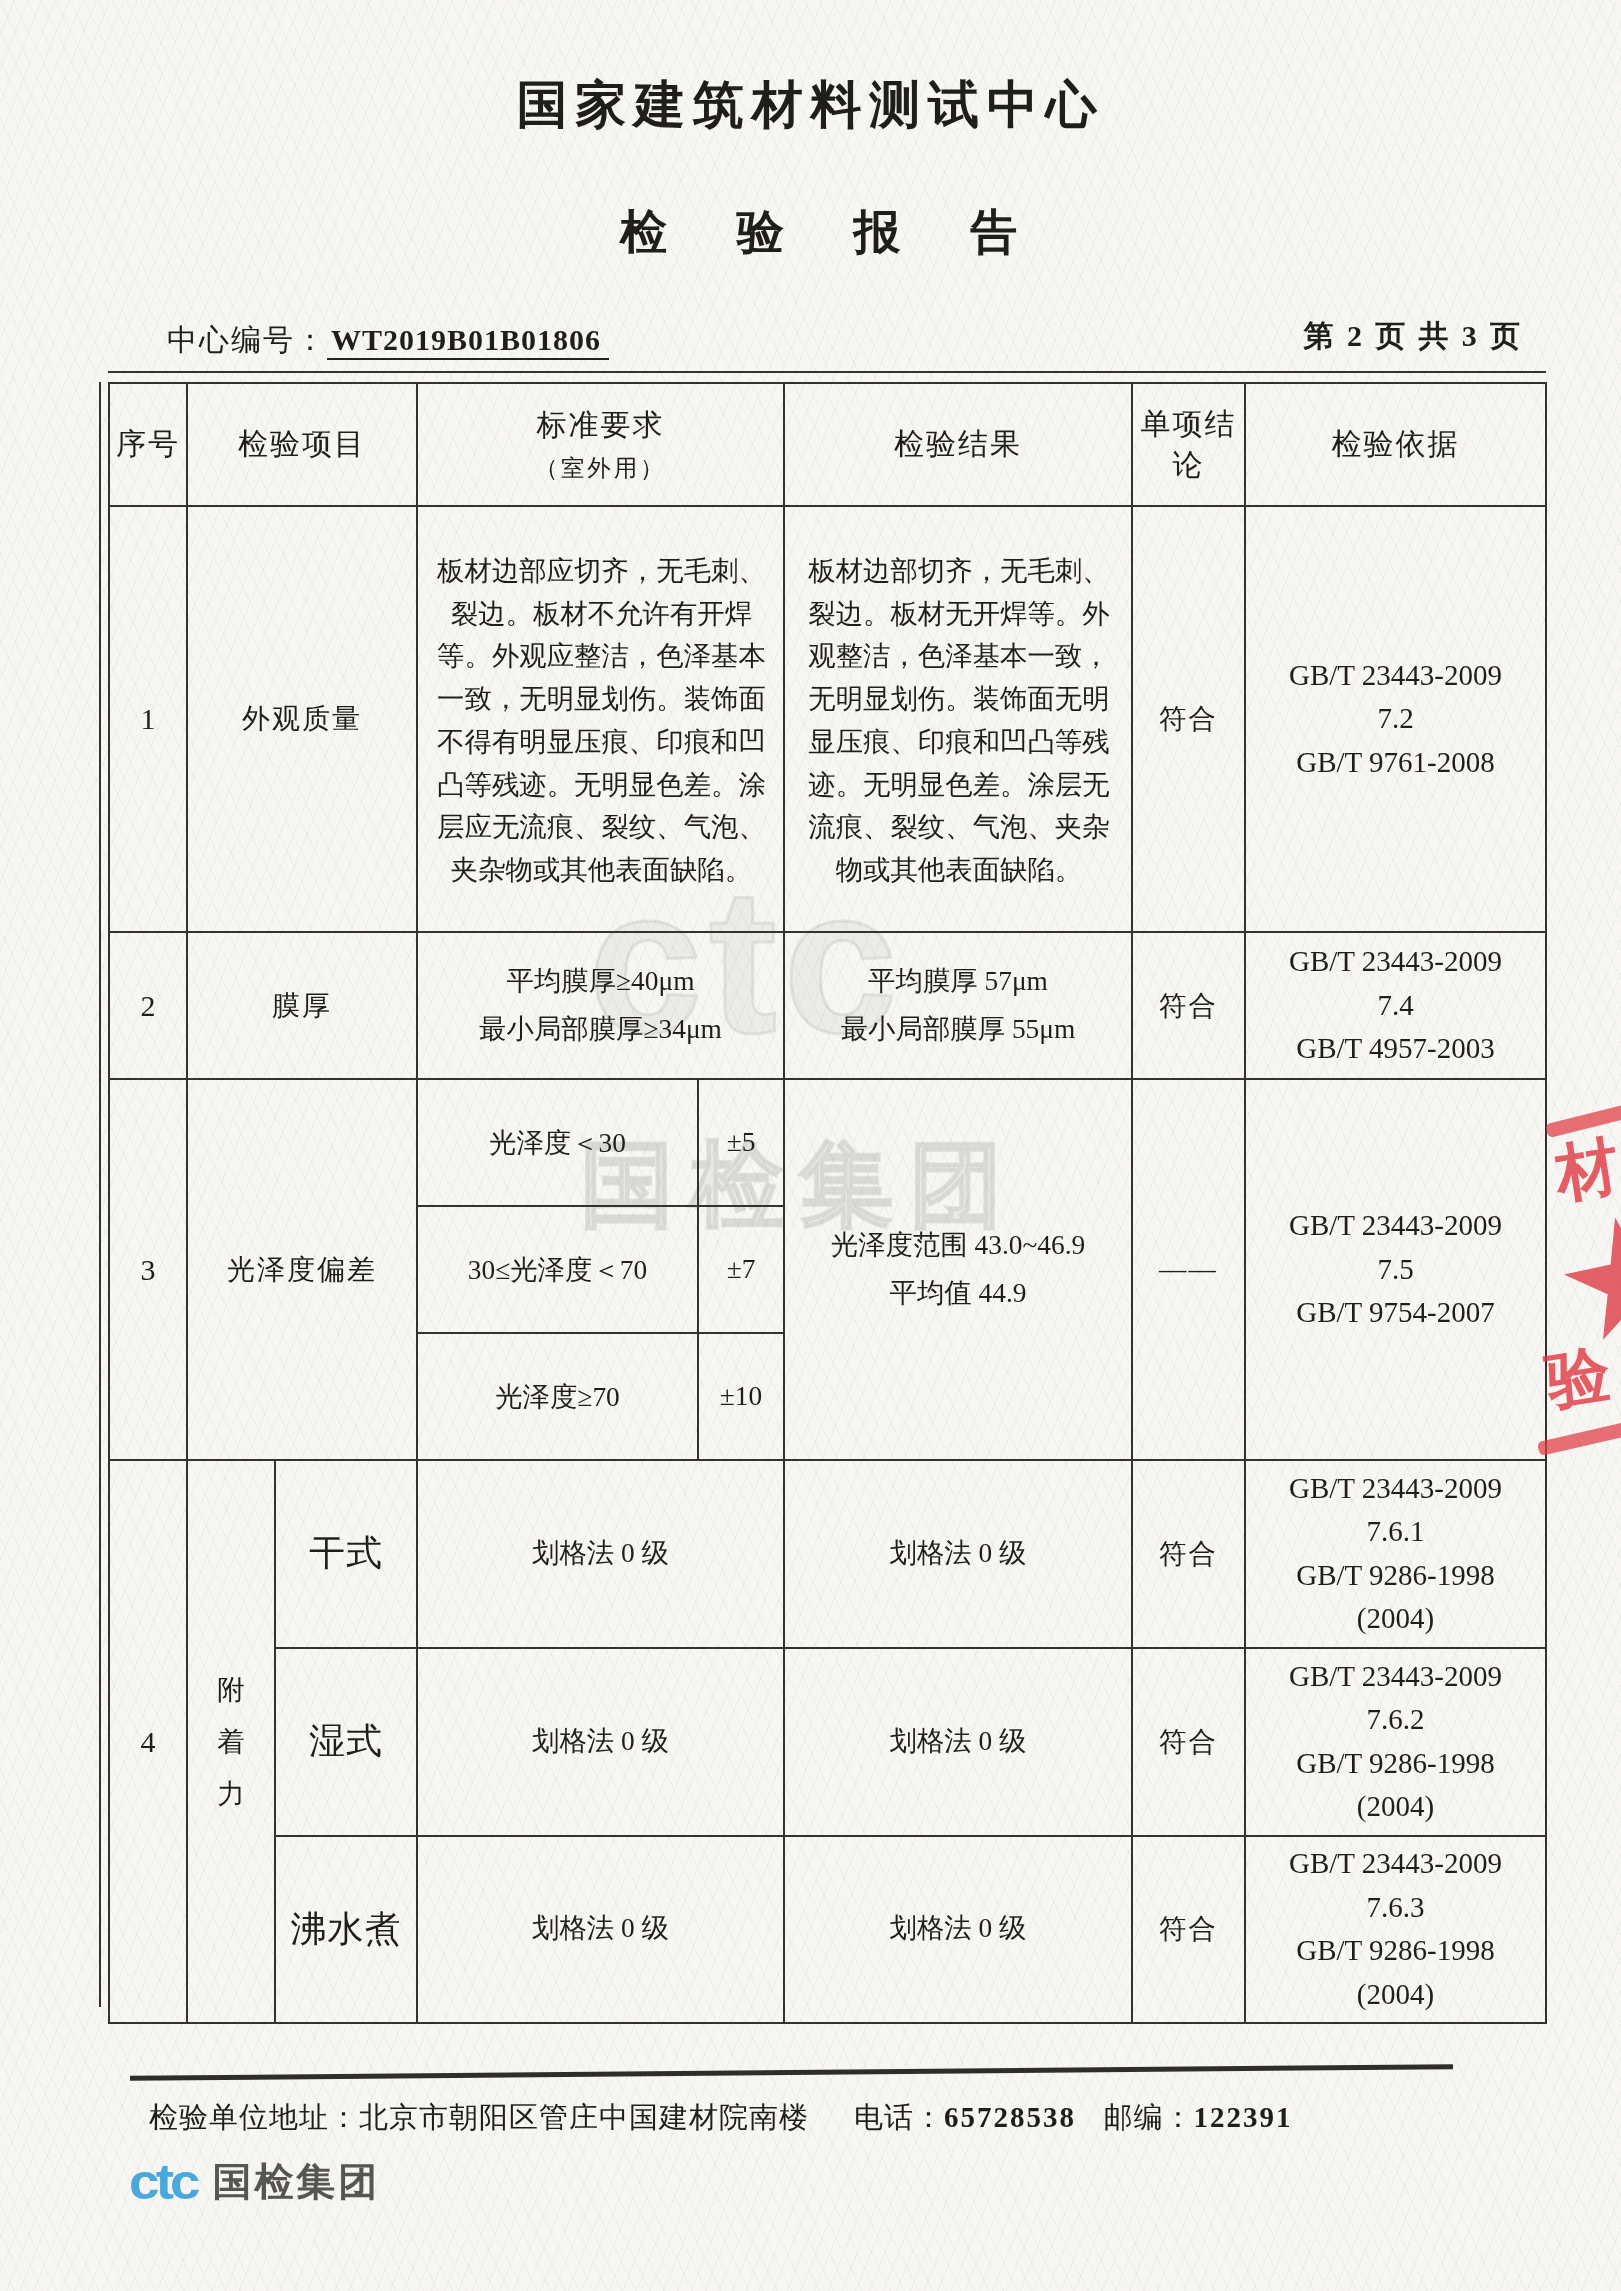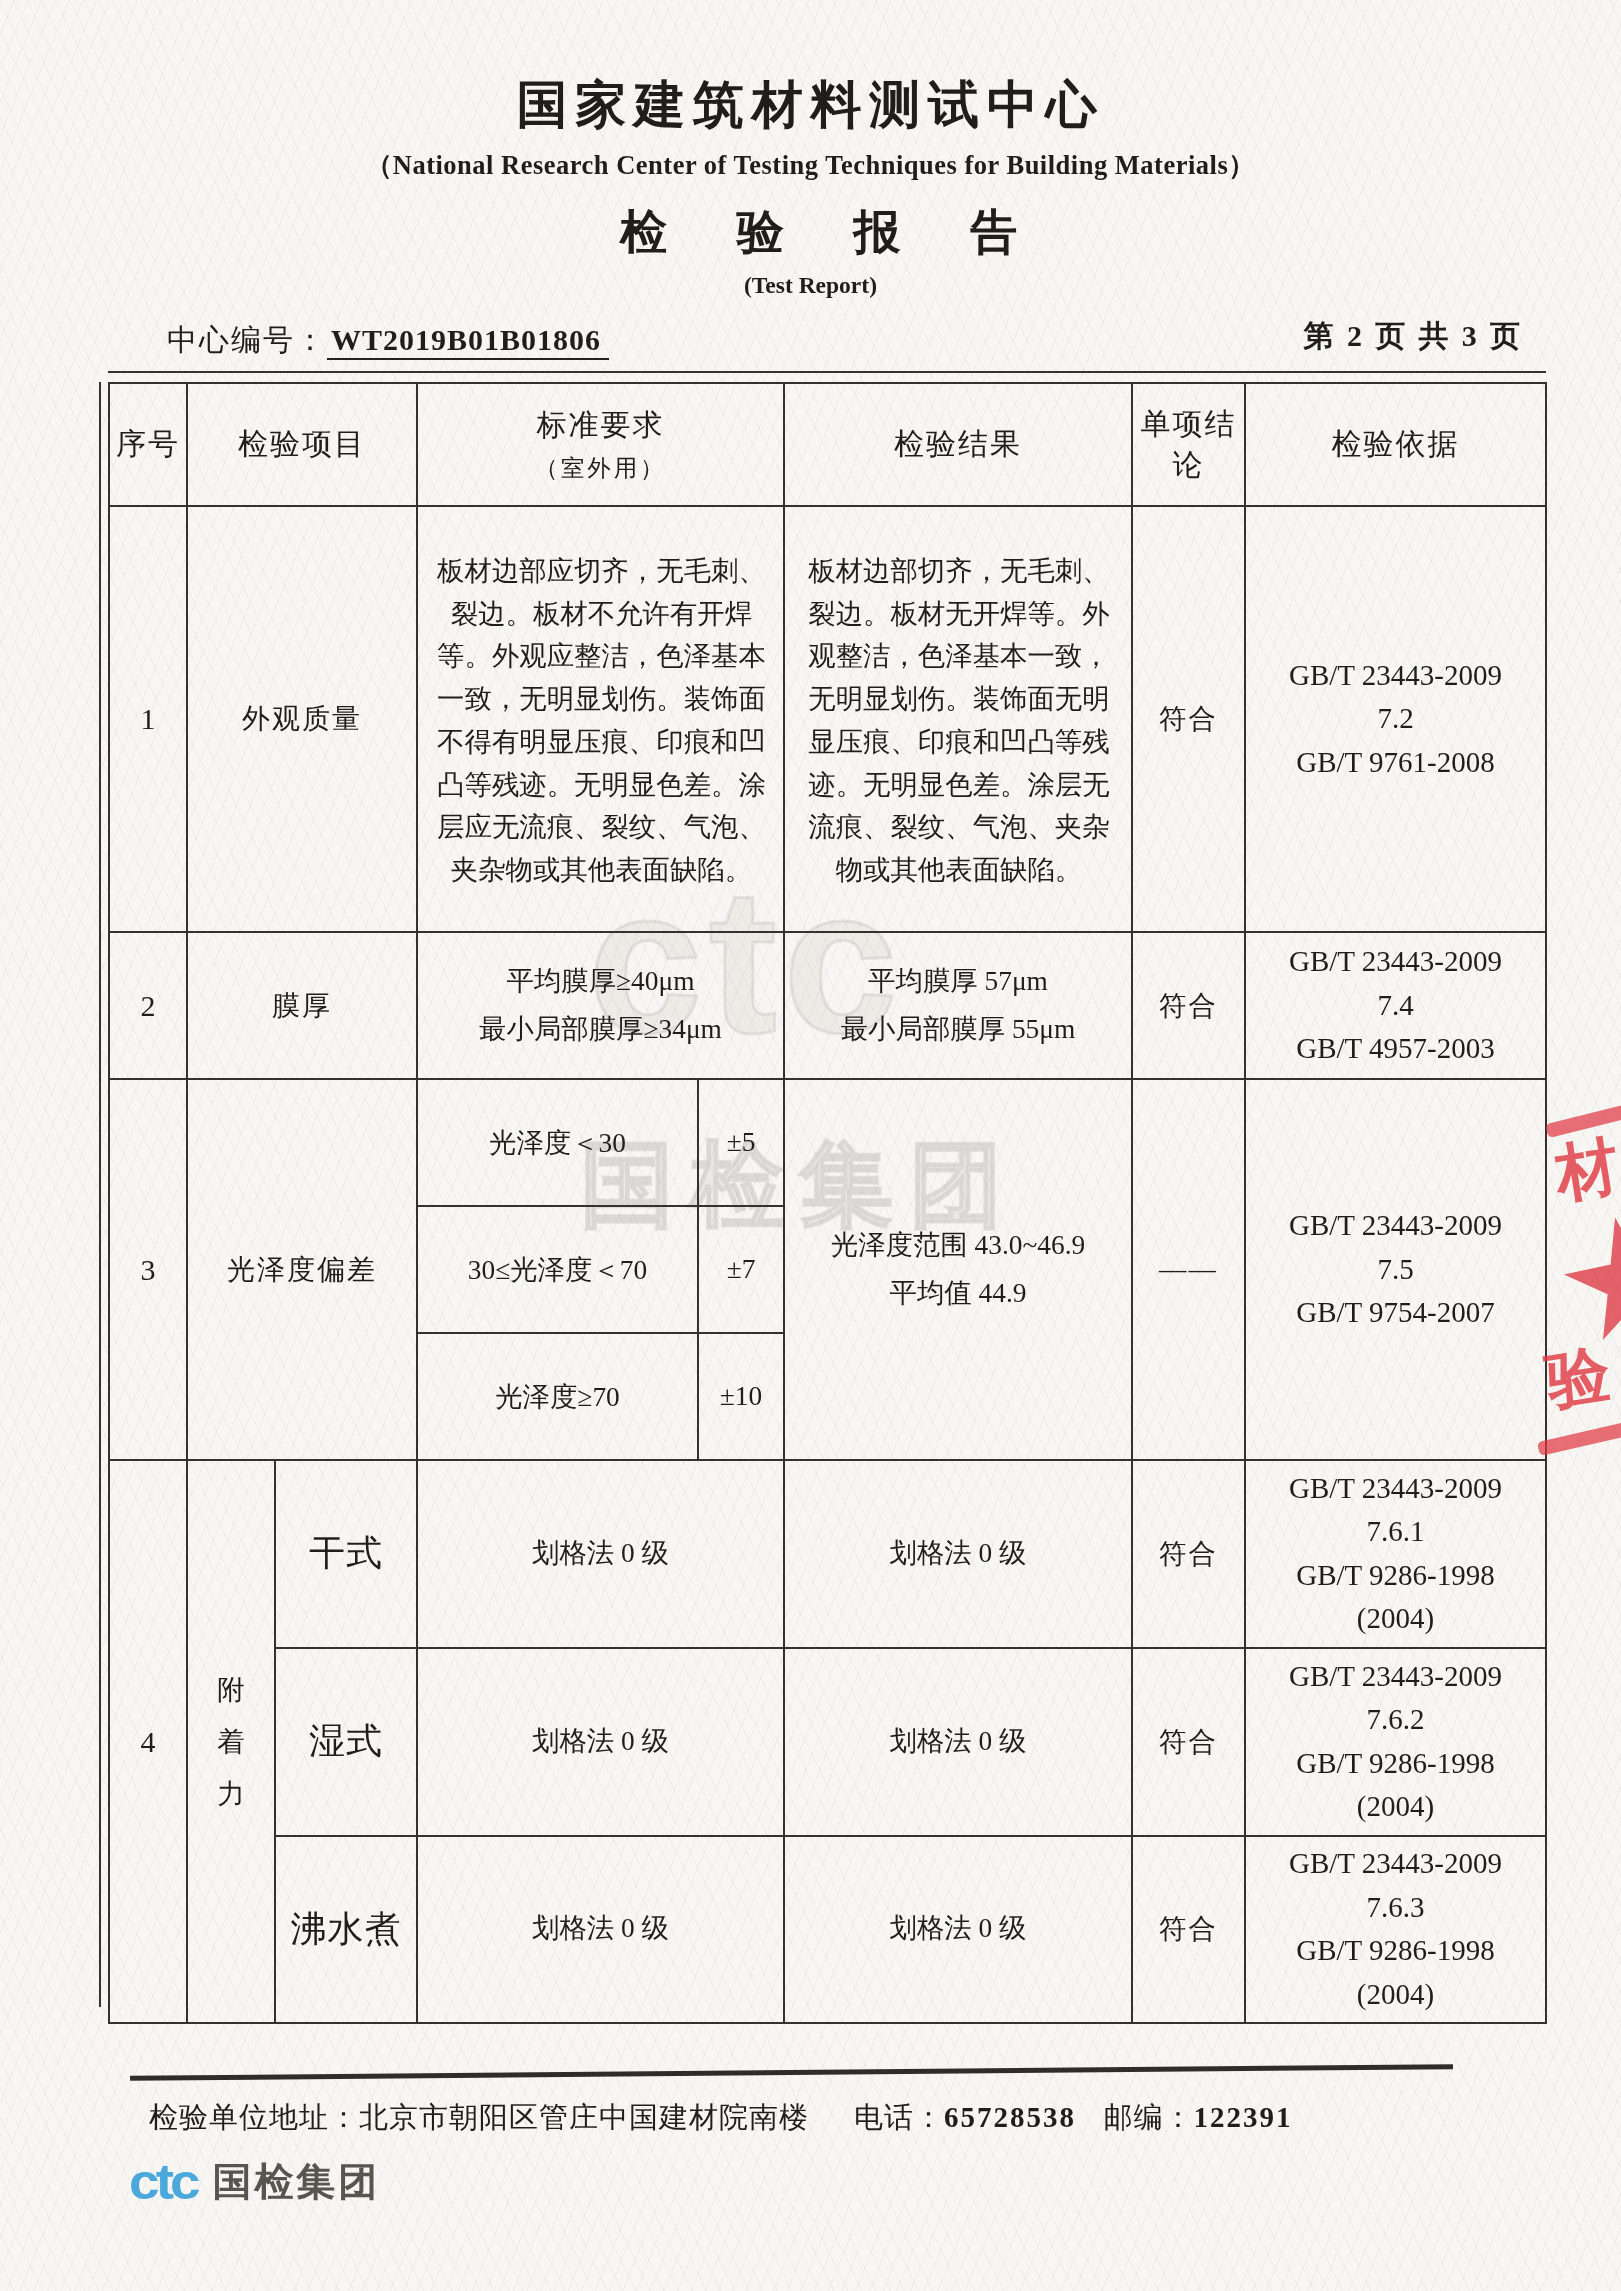--- a/index.html
+++ b/index.html
@@ -123,23 +123,21 @@
 </style>
 </head>
 <body>
 
 <div class="page">
 
   <div class="wm-ctc">ctc</div>
   <div class="wm-name">国检集团</div>
 
   <div class="org-cn">国家建筑材料测试中心</div>
-  <div class="org-en">（National Research Center of Testing Techniques for Building Materials）</div>
   <div class="title-cn">检 验 报 告</div>
-  <div class="title-en">(Test Report)</div>
 
   <div class="report-no-line">
     <span class="no-label">中心编号：</span><span class="no-value">WT2019B01B01806</span>
   </div>
   <div class="page-indicator">第 2 页 共 3 页</div>
 
   <div class="tbl-topline"></div>
   <div class="tbl-leftline"></div>
 
   <table class="report">

